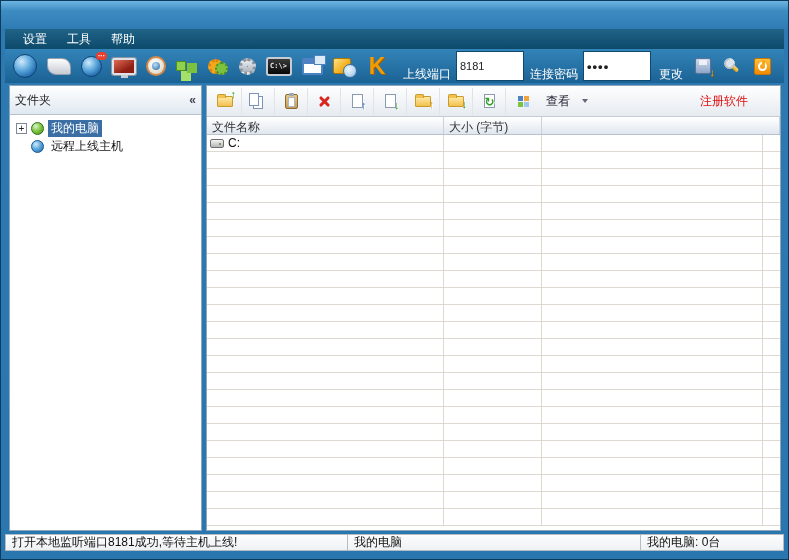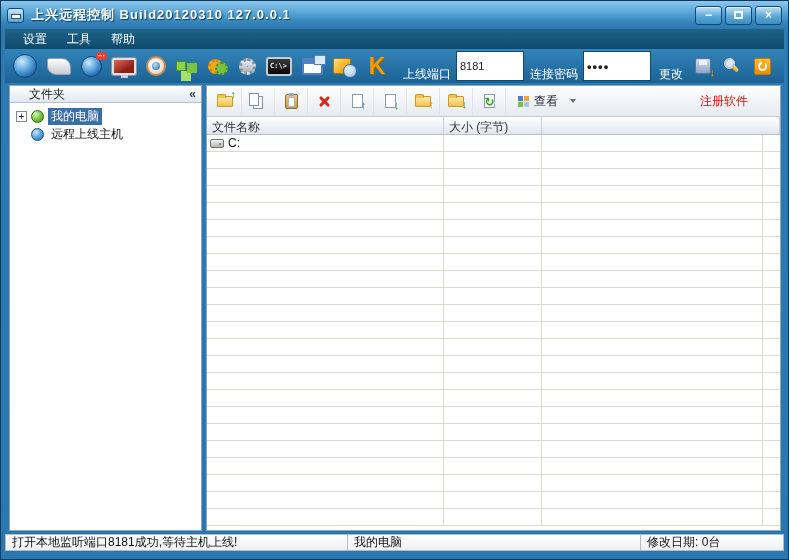--- a/index.html
+++ b/index.html
@@ -76,22 +76,22 @@
   .i-wrench::before{content:"";position:absolute;left:1px;top:6px;width:15px;height:4px;border-radius:2px;
     background:linear-gradient(#ffd978,#d99a12);transform:rotate(45deg);}
   .i-wrench::after{content:"";position:absolute;left:0;top:0;width:7px;height:7px;border:2px solid #b9c2cc;
     border-radius:50%;border-top-color:transparent;transform:rotate(45deg);background:#dfe5ea;}
   .i-power{width:17px;height:17px;background:linear-gradient(#ffc23e,#f08a00);border:1px solid #c87408;border-radius:2px;}
   .i-power::before{content:"";position:absolute;inset:3px;border:2px solid #fff;border-radius:50%;}
   .i-power::after{content:"";position:absolute;left:7px;top:1px;width:3px;height:5px;background:#f8a71f;}
 
   
   .left-panel{position:absolute;left:8px;top:84px;width:193px;height:446px;background:#fff;border:1px solid #8fa6ba;}
-  .panel-header{height:17px;background:linear-gradient(#ffffff,#dfe8f1);border-bottom:1px solid #b9c2cc;
-    display:flex;align-items:center;font-size:12px;color:#222;padding-left:19px;position:relative;}
+  .panel-header{height:29px;background:linear-gradient(#ffffff,#dfe8f1);border-bottom:1px solid #b9c2cc;
+    display:flex;align-items:center;font-size:12px;color:#222;padding-left:5px;position:relative;}
   .collapse-btn{position:absolute;right:5px;top:0;bottom:0;display:flex;align-items:center;
     font-weight:bold;color:#445;cursor:pointer;font-size:12px;}
   .tree{padding-top:4px;}
   .tree-row{display:flex;align-items:center;height:18px;font-size:12px;cursor:pointer;color:#111;}
   .expander{width:11px;height:11px;border:1px solid #808a94;background:#fff;margin:0 4px 0 6px;
     font-size:10px;line-height:9px;text-align:center;color:#222;flex:0 0 auto;}
   .tree-indent{width:21px;flex:0 0 auto;}
   .globe-g{width:13px;height:13px;border-radius:50%;border:1px solid #2f6f12;margin-right:4px;flex:0 0 auto;
     background:radial-gradient(circle at 35% 30%,#d8f5c9,#7cc23e 50%,#3f8f1d);}
   .globe-b{width:13px;height:13px;border-radius:50%;border:1px solid #14568c;margin-right:4px;flex:0 0 auto;
@@ -121,21 +121,21 @@
     box-shadow:4px 3px 0 -1px #fff,4px 3px 0 0 #7d92b8;margin:-3px 4px 0 -4px;}
   .f-paste .fic{width:13px;height:15px;background:linear-gradient(#e8c98e,#c79b55);border:1px solid #8d6a2f;border-radius:2px;}
   .f-paste .fic::before{content:"";position:absolute;left:3px;top:-2px;width:5px;height:3px;background:#9aa6b4;border-radius:1px;}
   .f-paste .fic::after{content:"";position:absolute;left:2px;top:2px;right:2px;bottom:1px;background:#fff;border:1px solid #aab6c4;}
   .f-delete .fic{width:13px;height:13px;}
   .f-delete .fic::before,.f-delete .fic::after{content:"";position:absolute;left:5px;top:0;width:3px;height:13px;
     background:#d9251c;border-radius:2px;}
   .f-delete .fic::before{transform:rotate(45deg);}
   .f-delete .fic::after{transform:rotate(-45deg);}
   .f-refresh .arr{left:0;top:1px;color:#2ea020;font-size:12px;}
-  .view-btn{display:flex;align-items:center;gap:5px;height:27px;padding:0 8px;margin-left:4px;cursor:pointer;}
+  .view-btn{display:flex;align-items:center;gap:17px;height:27px;padding:0 8px;margin-left:4px;cursor:pointer;}
   .grid-ic{width:11px;height:11px;position:relative;flex:0 0 auto;}
   .grid-ic::before{content:"";position:absolute;left:0;top:0;width:5px;height:5px;background:#4f82c2;
     box-shadow:6px 0 0 #f2a33c,0 6px 0 #7cc23e,6px 6px 0 #9ec7ec;}
   .view-label{font-size:12px;color:#223;}
   .view-drop{width:14px;height:27px;display:flex;align-items:center;justify-content:center;cursor:pointer;}
   .view-drop::before{content:"";border-left:3px solid transparent;border-right:3px solid transparent;border-top:4px solid #667;}
   .register-link{margin-left:auto;margin-right:32px;color:#e01010;font-size:12px;cursor:pointer;white-space:nowrap;}
 
   .table-header{height:18px;flex:0 0 auto;display:flex;border-bottom:1px solid #b9c2cc;
     background:linear-gradient(#ffffff,#eef2f7 55%,#dfe6ee);}
@@ -161,31 +161,20 @@
   .sb:first-child{border-left:none;}
   .sb1{width:341px;flex:0 0 auto;}
   .sb2{width:293px;flex:0 0 auto;}
   .sb3{flex:1 1 auto;}
 </style>
 </head>
 <body>
 
 <div class="window">
 
-  <div class="titlebar">
-    <div class="app-icon"></div>
-    <div class="title-text">上兴远程控制 Build20120310 127.0.0.1</div>
-    <div class="controls">
-        <div class="wbtn">−</div>
-        <div class="wbtn">
-          <span class="maxbox"></span>
-        </div>
-        <div class="wbtn">×</div>
-      </div>
-  </div>
 
   <div class="menubar">
       <div class="menu-item">设置</div>
       <div class="menu-item">工具</div>
       <div class="menu-item">帮助</div>
     </div>
 
   <div class="toolbar">
     <div style="display:flex;align-items:center;">
         <div class="tbicon i-globe"></div>
@@ -432,16 +421,16 @@
           <div class="tc c2"></div>
           <div class="tc c3"></div>
           <div class="tc cfill"></div>
         </div>
       </div>
   </div>
 
   <div class="statusbar">
     <div class="sb sb1">打开本地监听端口8181成功,等待主机上线!</div>
     <div class="sb sb2">我的电脑</div>
-    <div class="sb sb3">修改日期: 0台</div>
+    <div class="sb sb3">我的电脑: 0台</div>
   </div>
 
 </div>
 
 </body></html>

